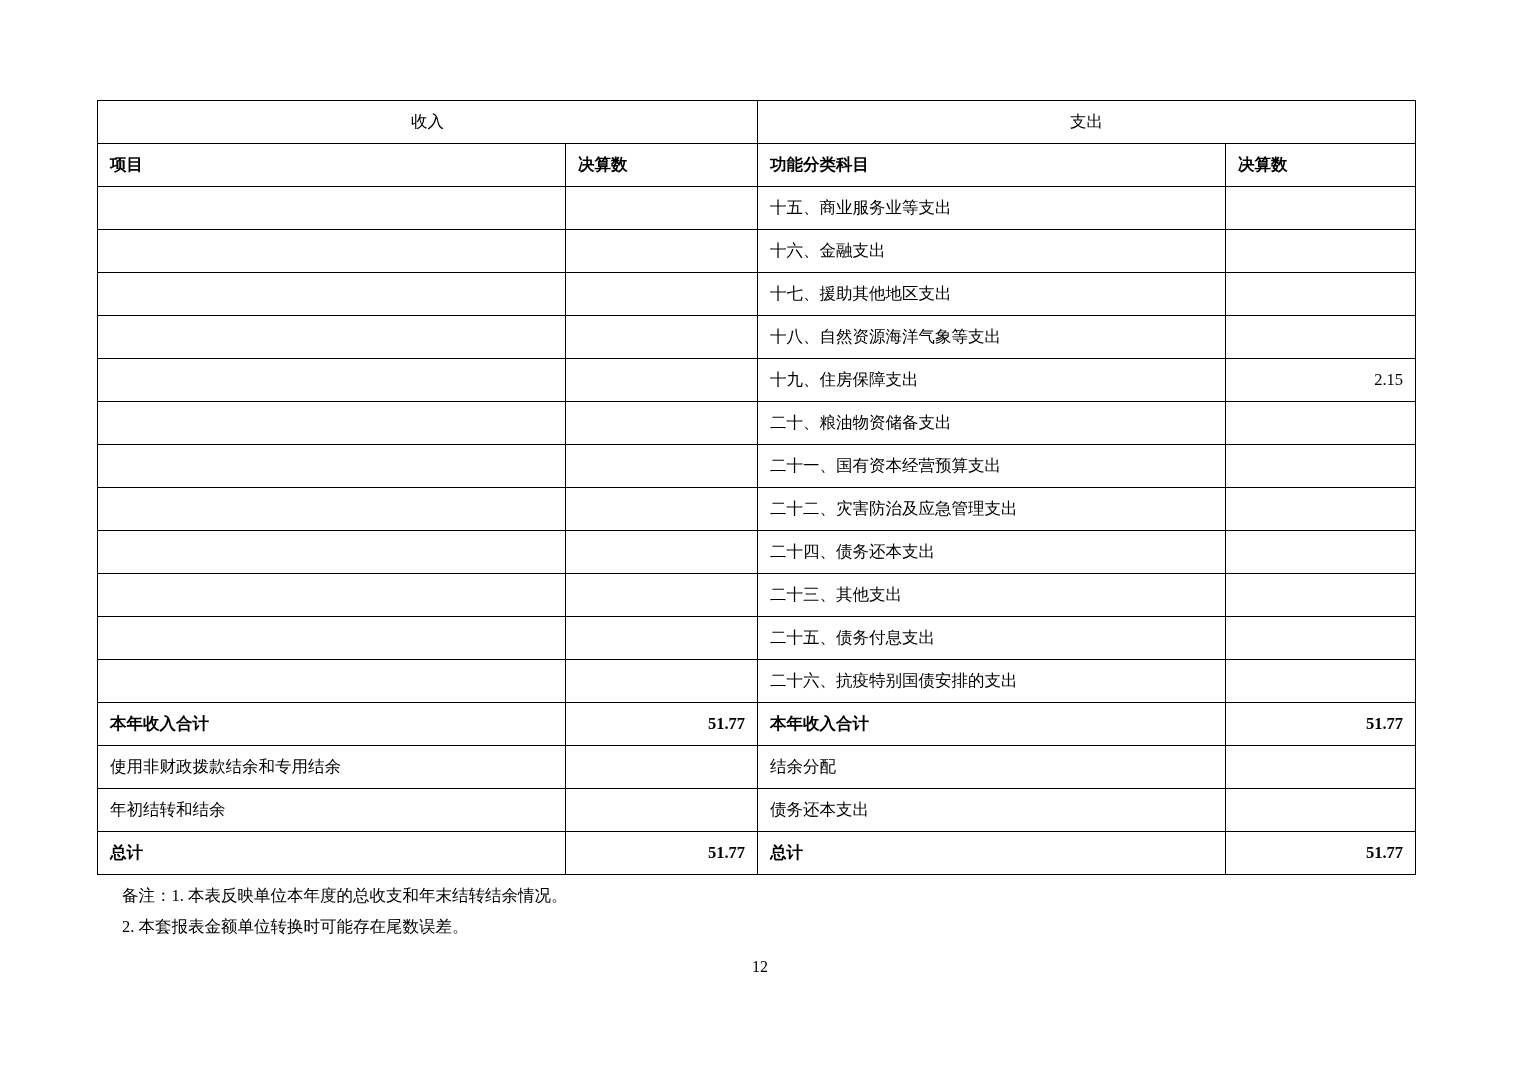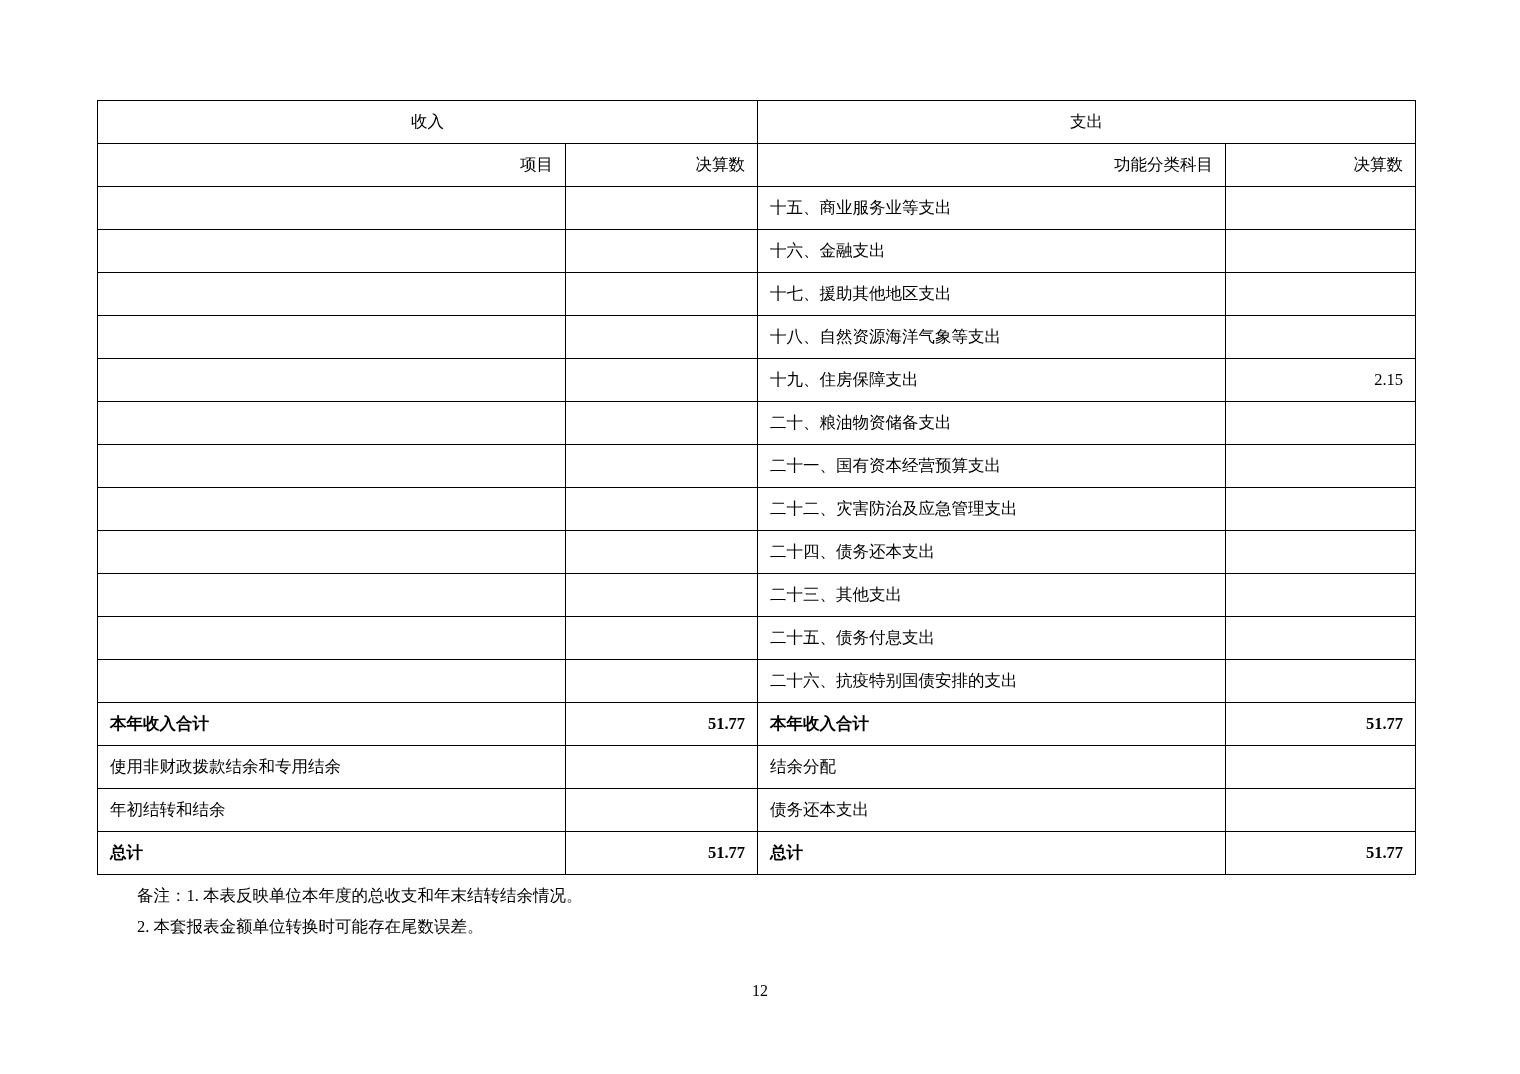--- a/index.html
+++ b/index.html
@@ -40,41 +40,40 @@
   }
   .col-a { width: 468px; }
   .col-b { width: 192px; }
   .col-c { width: 468px; }
   .col-d { width: 190px; }
 
   .ctr { text-align: left; }
   .rgt { text-align: right; }
   .lft { text-align: left; }
   .bold { font-weight: bold; }
-  .hdr { text-align: right; font-weight: normal; }
+  .hdr { text-align: left; font-weight: bold; }
   .hdr-title { text-align: center; font-size: 17px; }
 
   .notes {
     position: absolute;
-    left: 137px;
+    left: 122px;
     top: 880px;
     font-size: 16.5px;
     line-height: 1.9;
   }
   .notes div { white-space: nowrap; }
   .note2 { }
 
   .pageno {
     position: absolute;
     top: 958px;
     left: 0;
     width: 1520px;
     text-align: center;
     font-size: 16px;
-    margin-top: 24px;
   }
 </style>
 </head>
 <body>
 
 <div class="page">
 
   <table class="fin">
     <colgroup>
       <col class="col-a">

